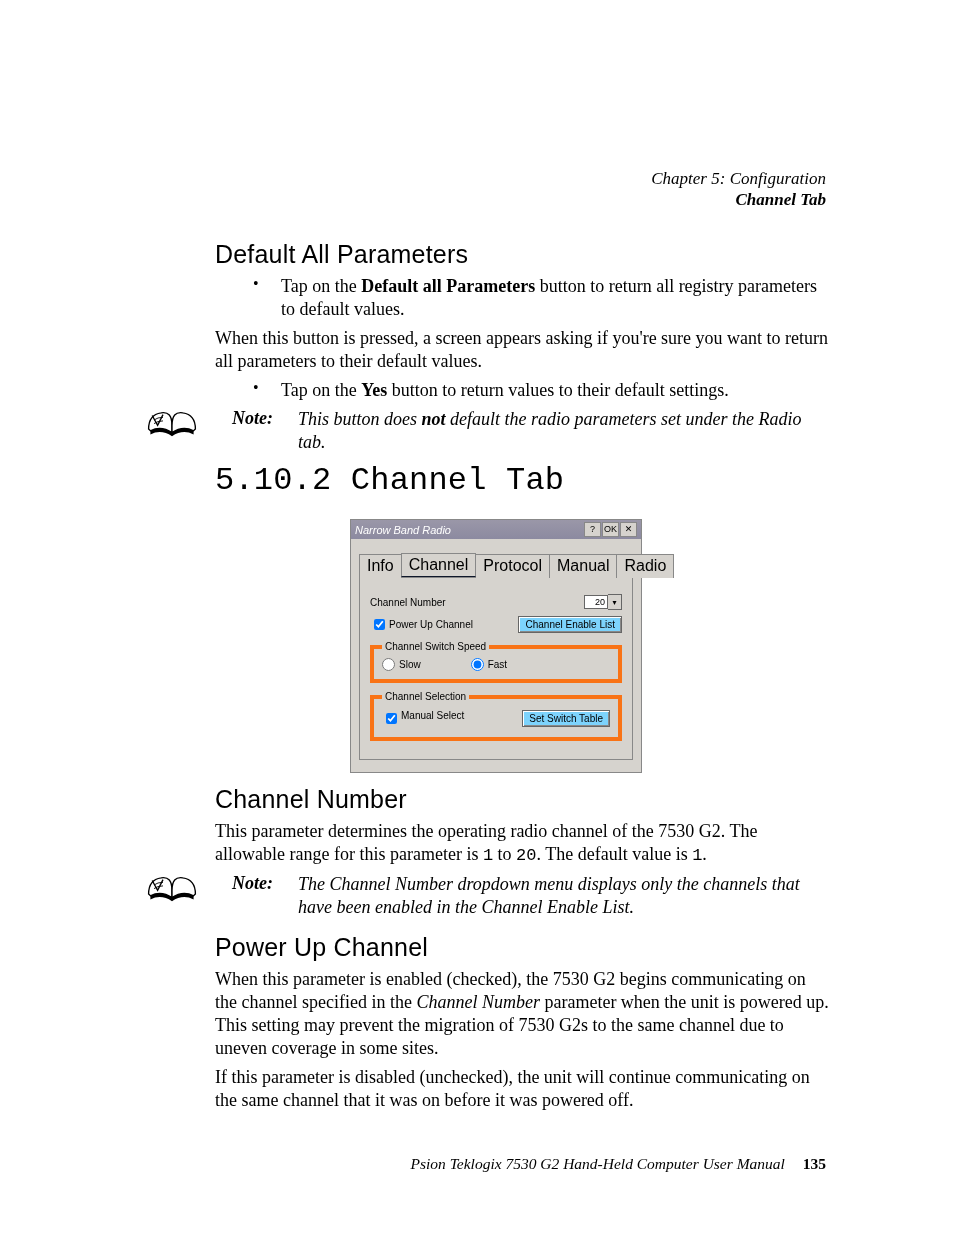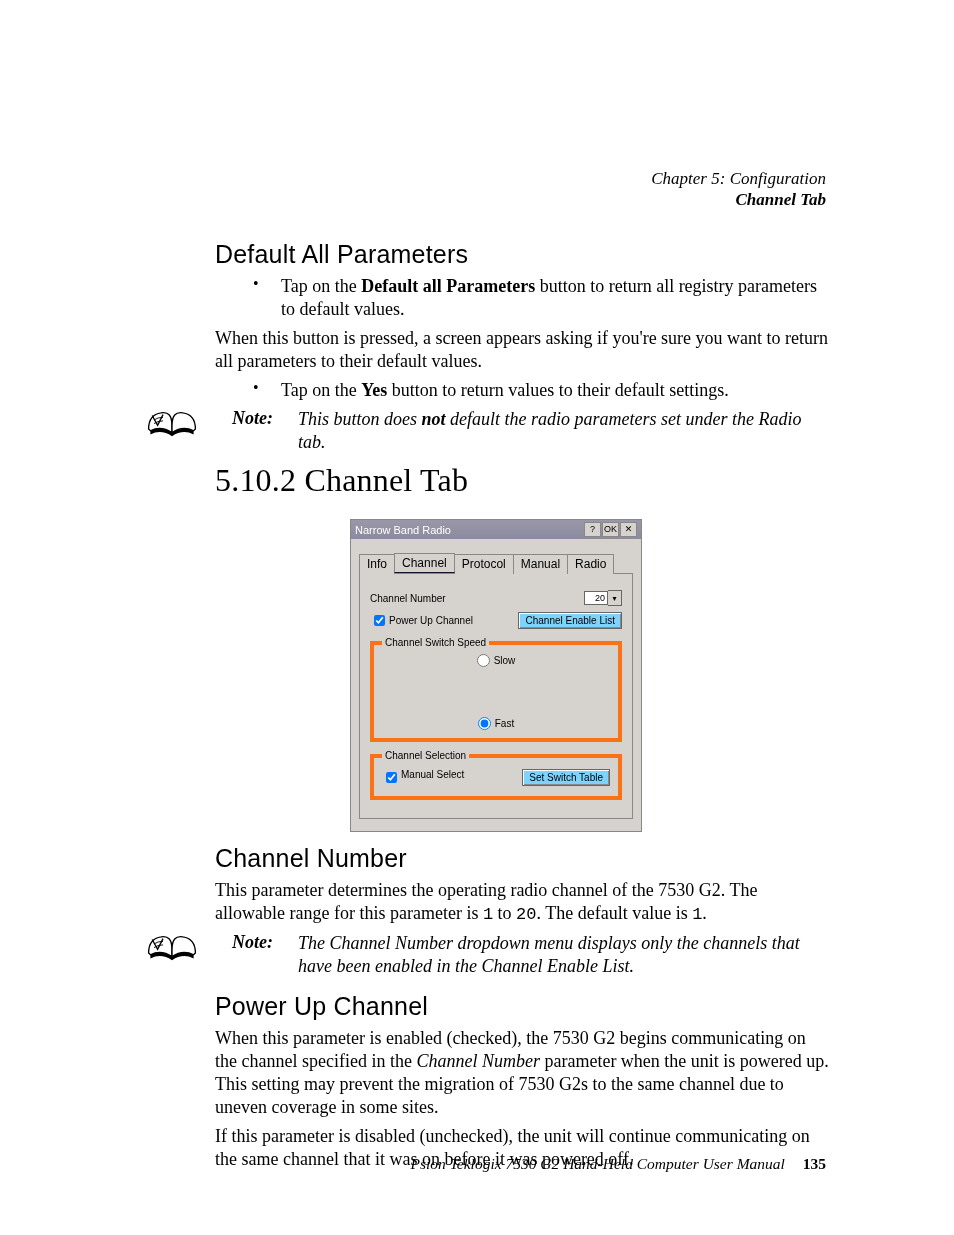--- a/index.html
+++ b/index.html
@@ -32,21 +32,21 @@
   }
   .h3 {
     font-family: "Arial Narrow", Arial, sans-serif;
     font-stretch: condensed;
     font-size: 25px;
     font-weight: 400;
     margin: 70px 0 6px 70px;
     letter-spacing: .2px;
   }
   .h2 {
-    font-family: Liberation Serif, serif;
+    font-family: Liberation Mono, monospace;
     font-stretch: condensed;
     font-size: 32px;
     font-weight: 400;
     margin: 8px 0 20px 70px;
     letter-spacing: .2px;
   }
   .body, .bullet-text, .note-text {
     font-size: 18px;
     line-height: 1.28;
   }
@@ -109,35 +109,35 @@
     color: #000;
   }
   .titlebar {
     background: linear-gradient(#9a97a8,#8c8aa0);
     color: #fff;
     padding: 2px 4px;
     display: flex;
     align-items: center;
     font-size: 11px;
   }
-  .titlebar .t { flex: 1; }
+  .titlebar .t { flex: 1; font-style: italic; }
   .tb-btn {
     background: #d6d3ce;
     color: #000;
     border: 1px solid #888;
     width: 15px; height: 13px;
     margin-left: 1px;
     font-size: 9px;
     display: flex; align-items: center; justify-content: center;
     line-height: 1;
   }
   .tabstrip {
     display: flex;
     margin: 14px 8px 0 8px;
-    font-size: 12px;
+    font-size: 16px;
   }
   .tab {
     padding: 2px 7px;
     border: 1px solid #888;
     border-bottom: none;
     margin-right: -1px;
     background: #d6d3ce;
     position: relative;
     top: 1px;
   }
@@ -180,21 +180,21 @@
     border: 1px solid #666;
     box-shadow: inset 1px 1px 0 #fff, inset -1px -1px 0 #888;
   }
   fieldset.fs {
     border: 4px solid #f97316;
     margin: 8px 0 4px 0;
     padding: 6px 8px 8px 8px;
     font-size: 10px;
   }
   fieldset.fs legend { padding: 0 3px; font-size: 10px; }
-  .radio-row { display: flex; gap: 50px; align-items: center; flex-direction: column; }
+  .radio-row { display: flex; gap: 50px; align-items: center; }
   .radio-row label { display: flex; align-items: center; gap: 4px; }
   .radio-row input { margin: 0; }
 
   .footer {
     position: absolute;
     bottom: 62px;
     right: 128px;
     font-style: italic;
     font-size: 15.5px;
   }

